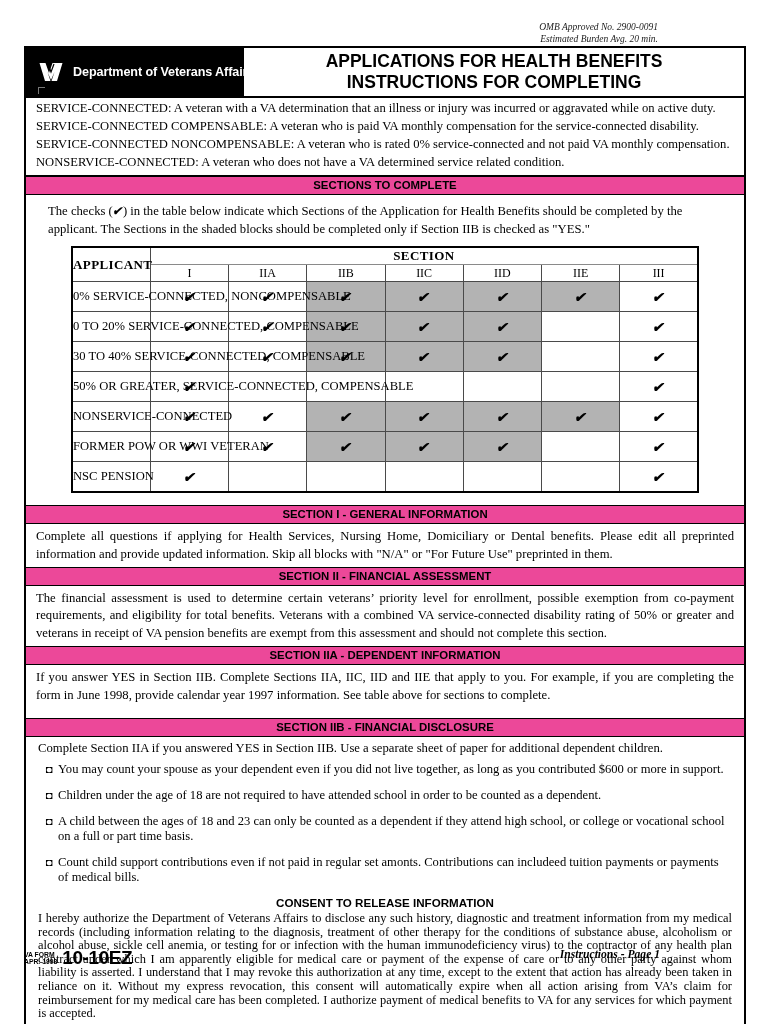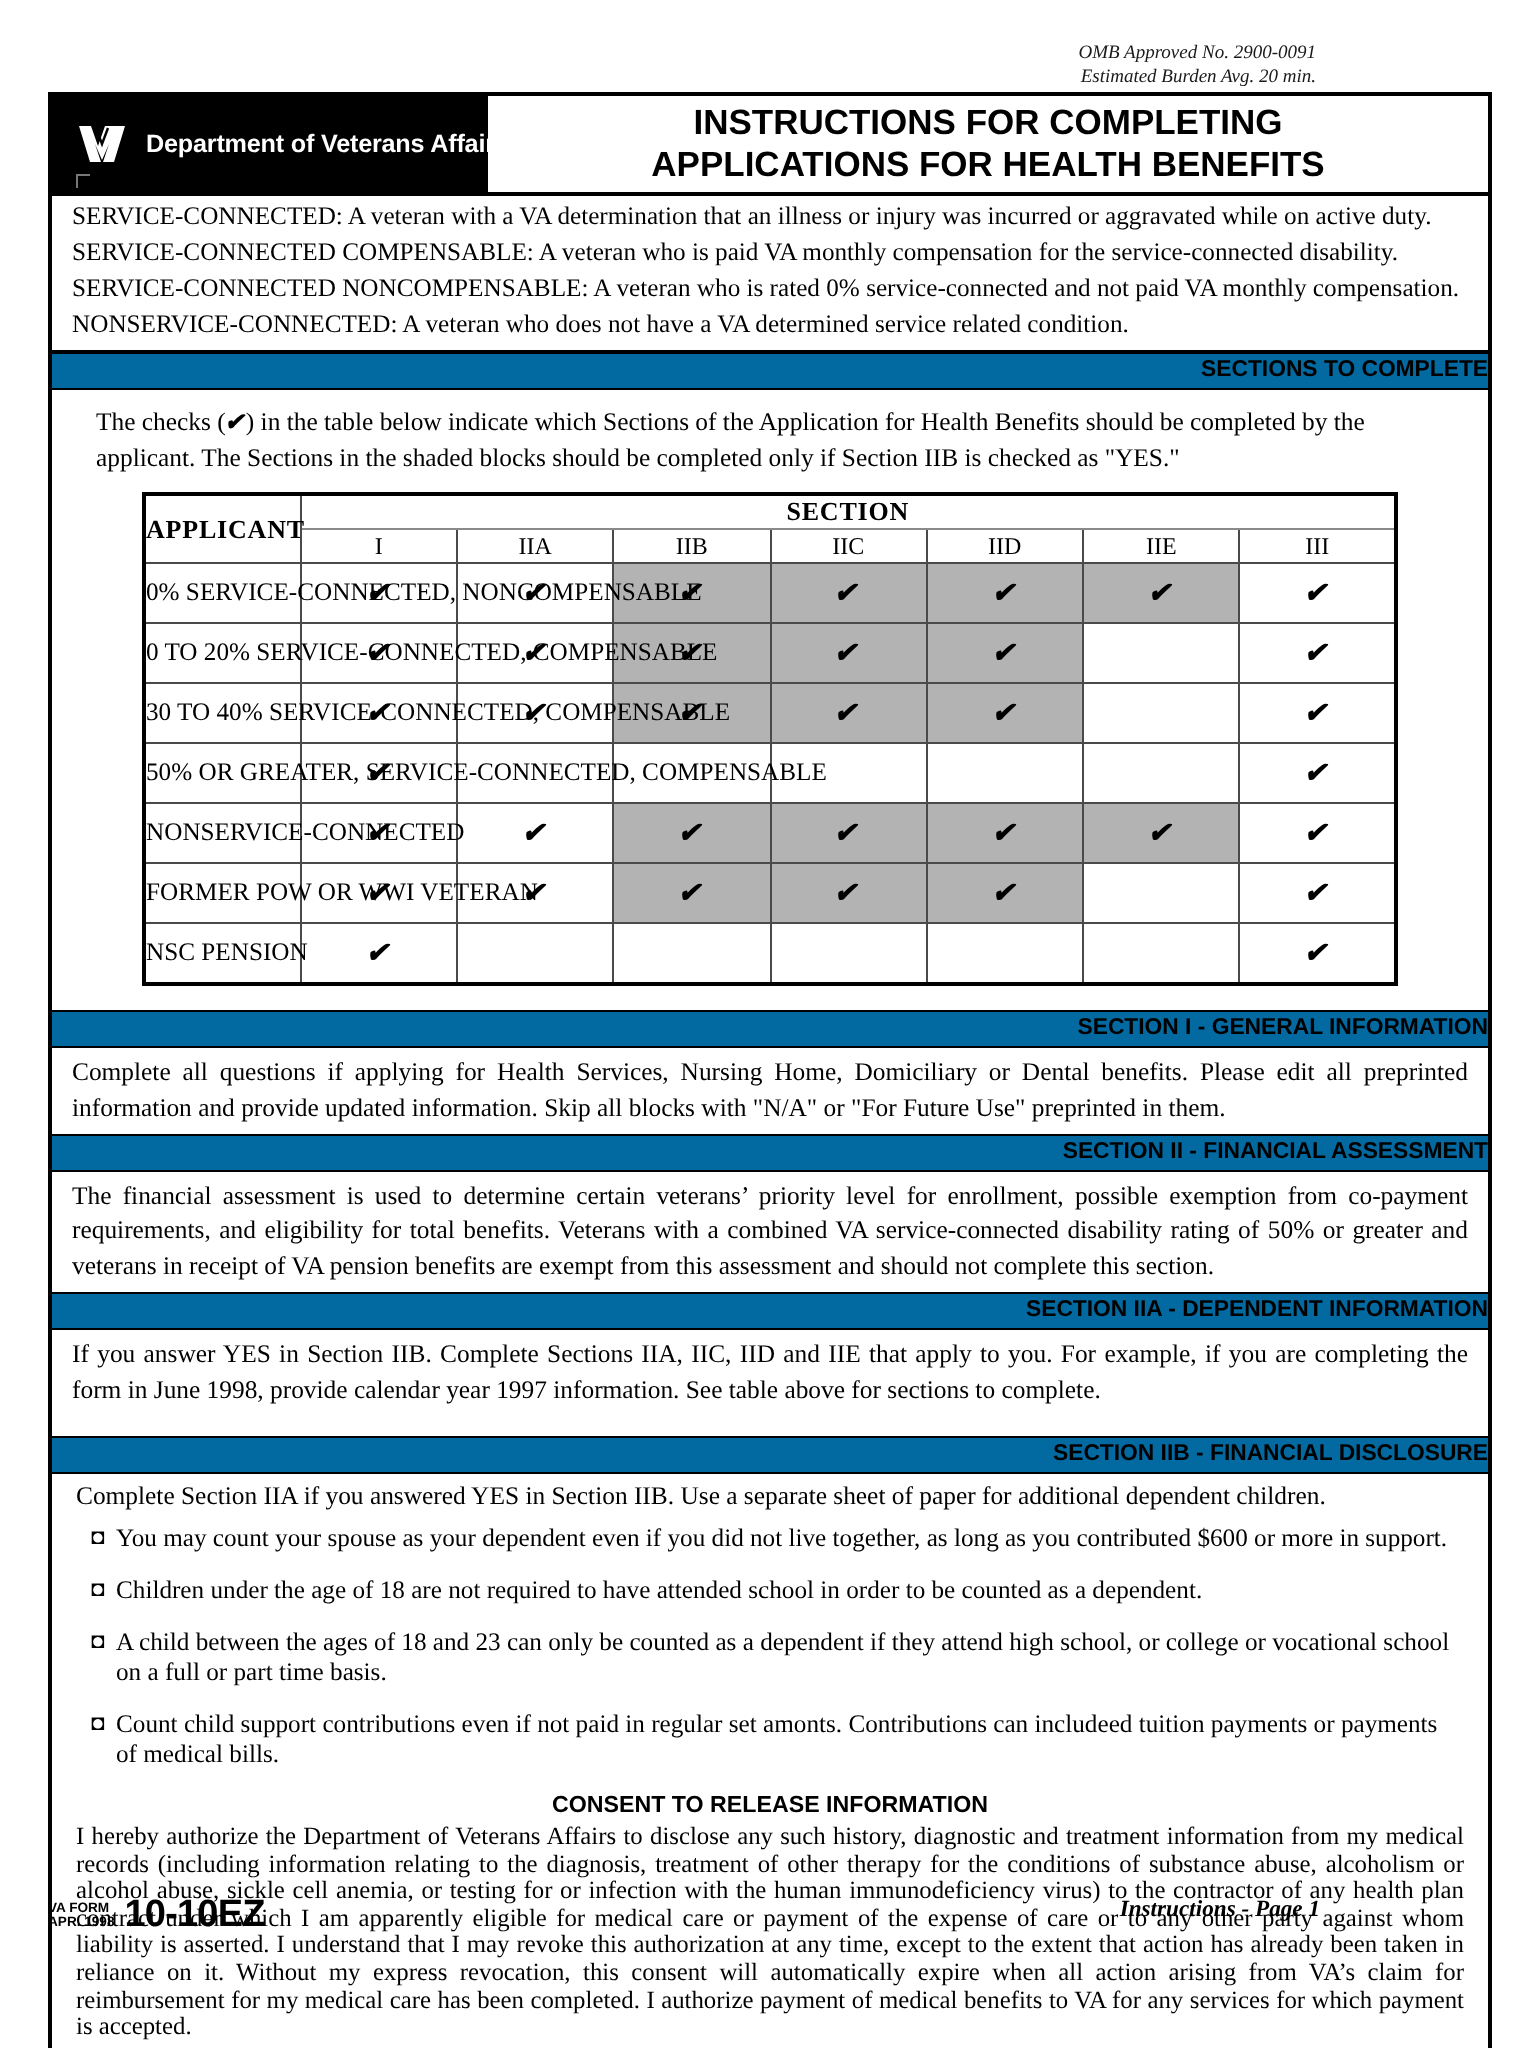--- a/index.html
+++ b/index.html
@@ -96,24 +96,24 @@
     font-family: "Liberation Sans", sans-serif;
     font-weight: bold;
     font-size: 17.5px;
     line-height: 21px;
     text-align: center;
     padding: 3px 4px;
   }
 
   
   .hdr-bar {
-    background: #0369a1;
+    background: #ec4899;
     border-top: 1px solid #000;
     border-bottom: 1px solid #000;
-    text-align: right;
+    text-align: center;
     font-family: "Liberation Sans", sans-serif;
     font-weight: bold;
     font-size: 11.4px;
     line-height: 15px;
     padding: 1px 0 1px;
   }
   .hdr-plain {
     text-align: center;
     font-family: "Liberation Sans", sans-serif;
     font-weight: bold;
@@ -302,22 +302,22 @@
     <div class="titleband">
       <div class="va-block">
         <svg class="va-logo" viewBox="0 0 52 44" aria-hidden="true">
           <path d="M3 4 L15 4 L22 24 L29 4 L41 4 L49 4 L38 40 L27 40 L33 22 L26 38 L19 22 L25 40 L14 40 Z" fill="#ffffff"></path>
           <path d="M20 6 L26 22 L32 6" fill="none" stroke="#000000" stroke-width="2.4"></path>
         </svg>
         <span class="va-text">Department of Veterans Affairs</span>
         <span class="va-tick"></span>
       </div>
       <div class="title-main">
+        <span>APPLICATIONS FOR HEALTH BENEFITS</span>
         <span>INSTRUCTIONS FOR COMPLETING</span>
-        <span>APPLICATIONS FOR HEALTH BENEFITS</span>
       </div>
     </div>
 
     <div class="defs">
       <p>SERVICE-CONNECTED: A veteran with a VA determination that an illness or injury was incurred or aggravated while on active duty.</p>
       <p>SERVICE-CONNECTED COMPENSABLE: A veteran who is paid VA monthly compensation for the service-connected disability.</p>
       <p>SERVICE-CONNECTED NONCOMPENSABLE: A veteran who is rated 0% service-connected and not paid VA monthly compensation.</p>
       <p>NONSERVICE-CONNECTED: A veteran who does not have a VA determined service related condition.</p>
     </div>
 

